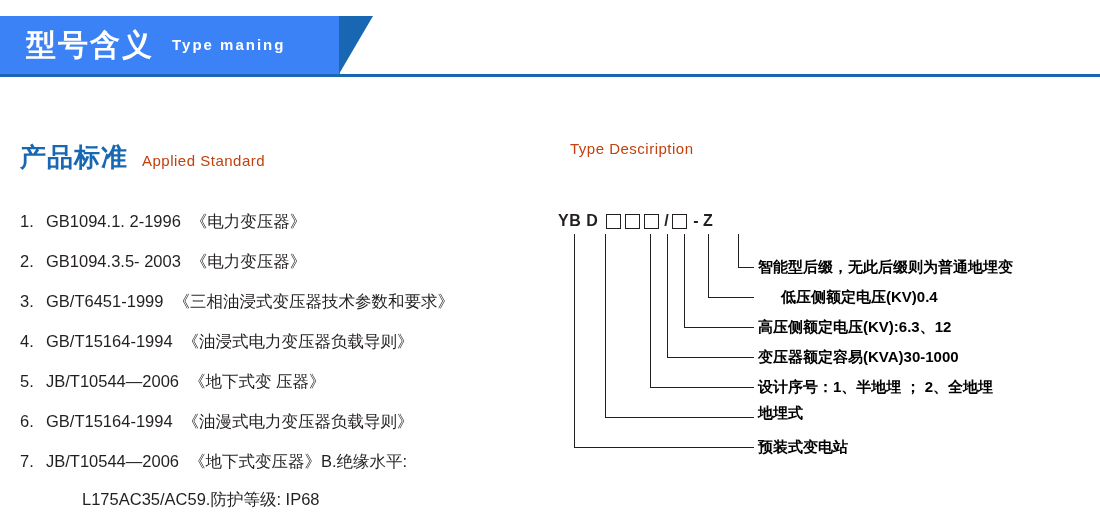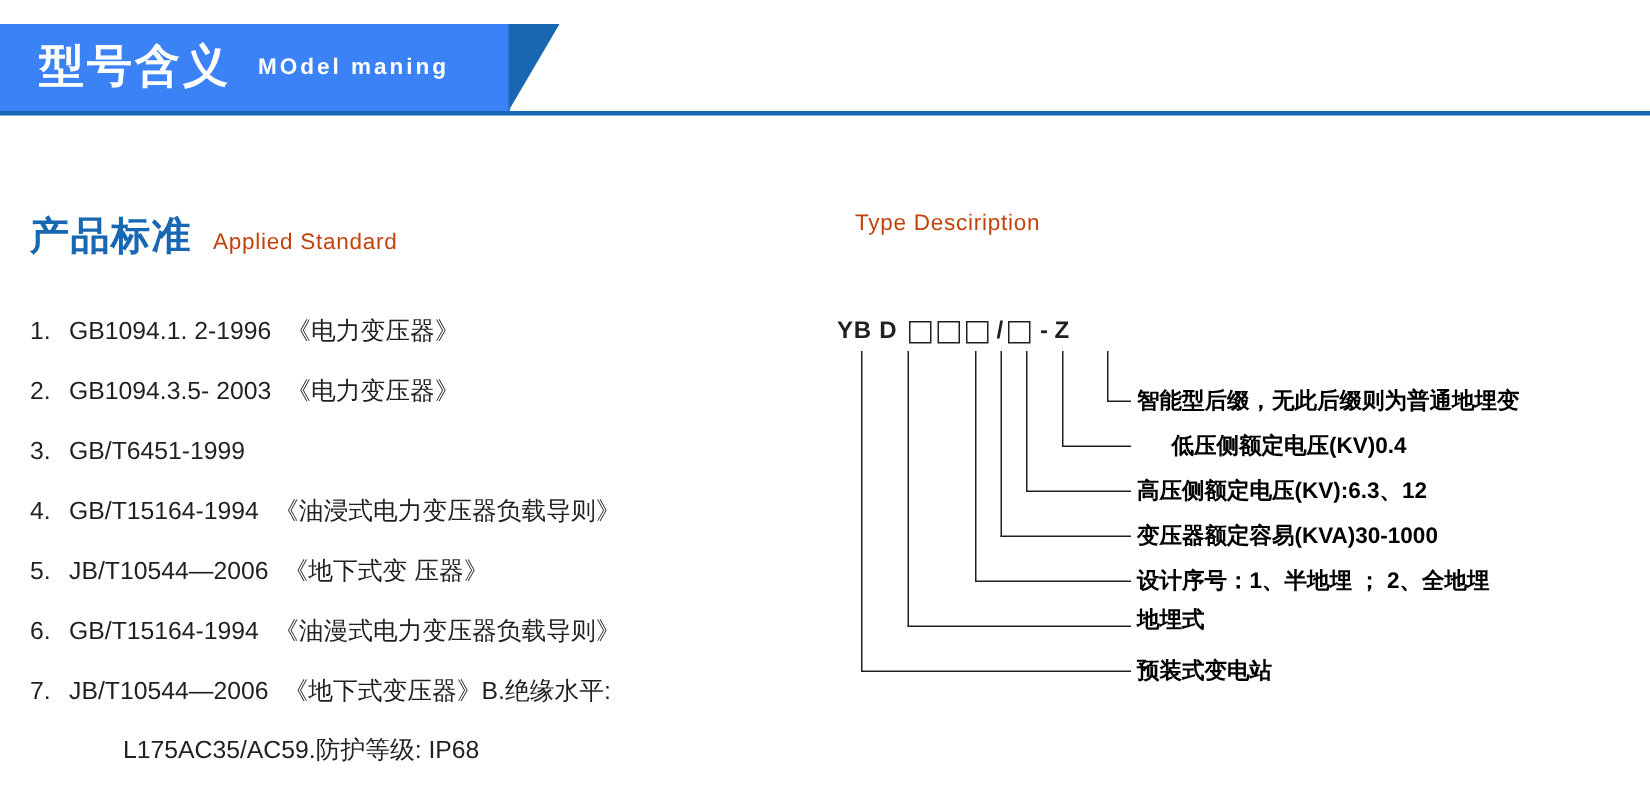--- a/index.html
+++ b/index.html
@@ -170,21 +170,21 @@
     font-weight: bold;
     color: #000000;
     white-space: nowrap;
   }
 </style>
 </head>
 <body>
 
 <div class="header">
   <span class="header-cn">型号含义</span>
-  <span class="header-en">MOdel maning</span>
+  <span class="header-en">Type maning</span>
 </div>
 <div class="header-rule"></div>
 
 <div class="section-title" id="title-standard">
   <span class="cn">产品标准</span>
   <span class="en">Applied Standard</span>
 </div>
 
 <div class="section-title" id="title-type">
   <span class="en">Type Desciription</span>
@@ -197,20 +197,21 @@
     <span class="std-name">《电力变压器》</span>
   </div>
   <div class="std-item">
     <span class="std-num">2.</span>
     <span class="std-code">GB1094.3.5- 2003</span>
     <span class="std-name">《电力变压器》</span>
   </div>
   <div class="std-item">
     <span class="std-num">3.</span>
     <span class="std-code">GB/T6451-1999</span>
+    <span class="std-name">《三相油浸式变压器技术参数和要求》</span>
   </div>
   <div class="std-item">
     <span class="std-num">4.</span>
     <span class="std-code">GB/T15164-1994</span>
     <span class="std-name">《油浸式电力变压器负载导则》</span>
   </div>
   <div class="std-item">
     <span class="std-num">5.</span>
     <span class="std-code">JB/T10544—2006</span>
     <span class="std-name">《地下式变 压器》</span>

